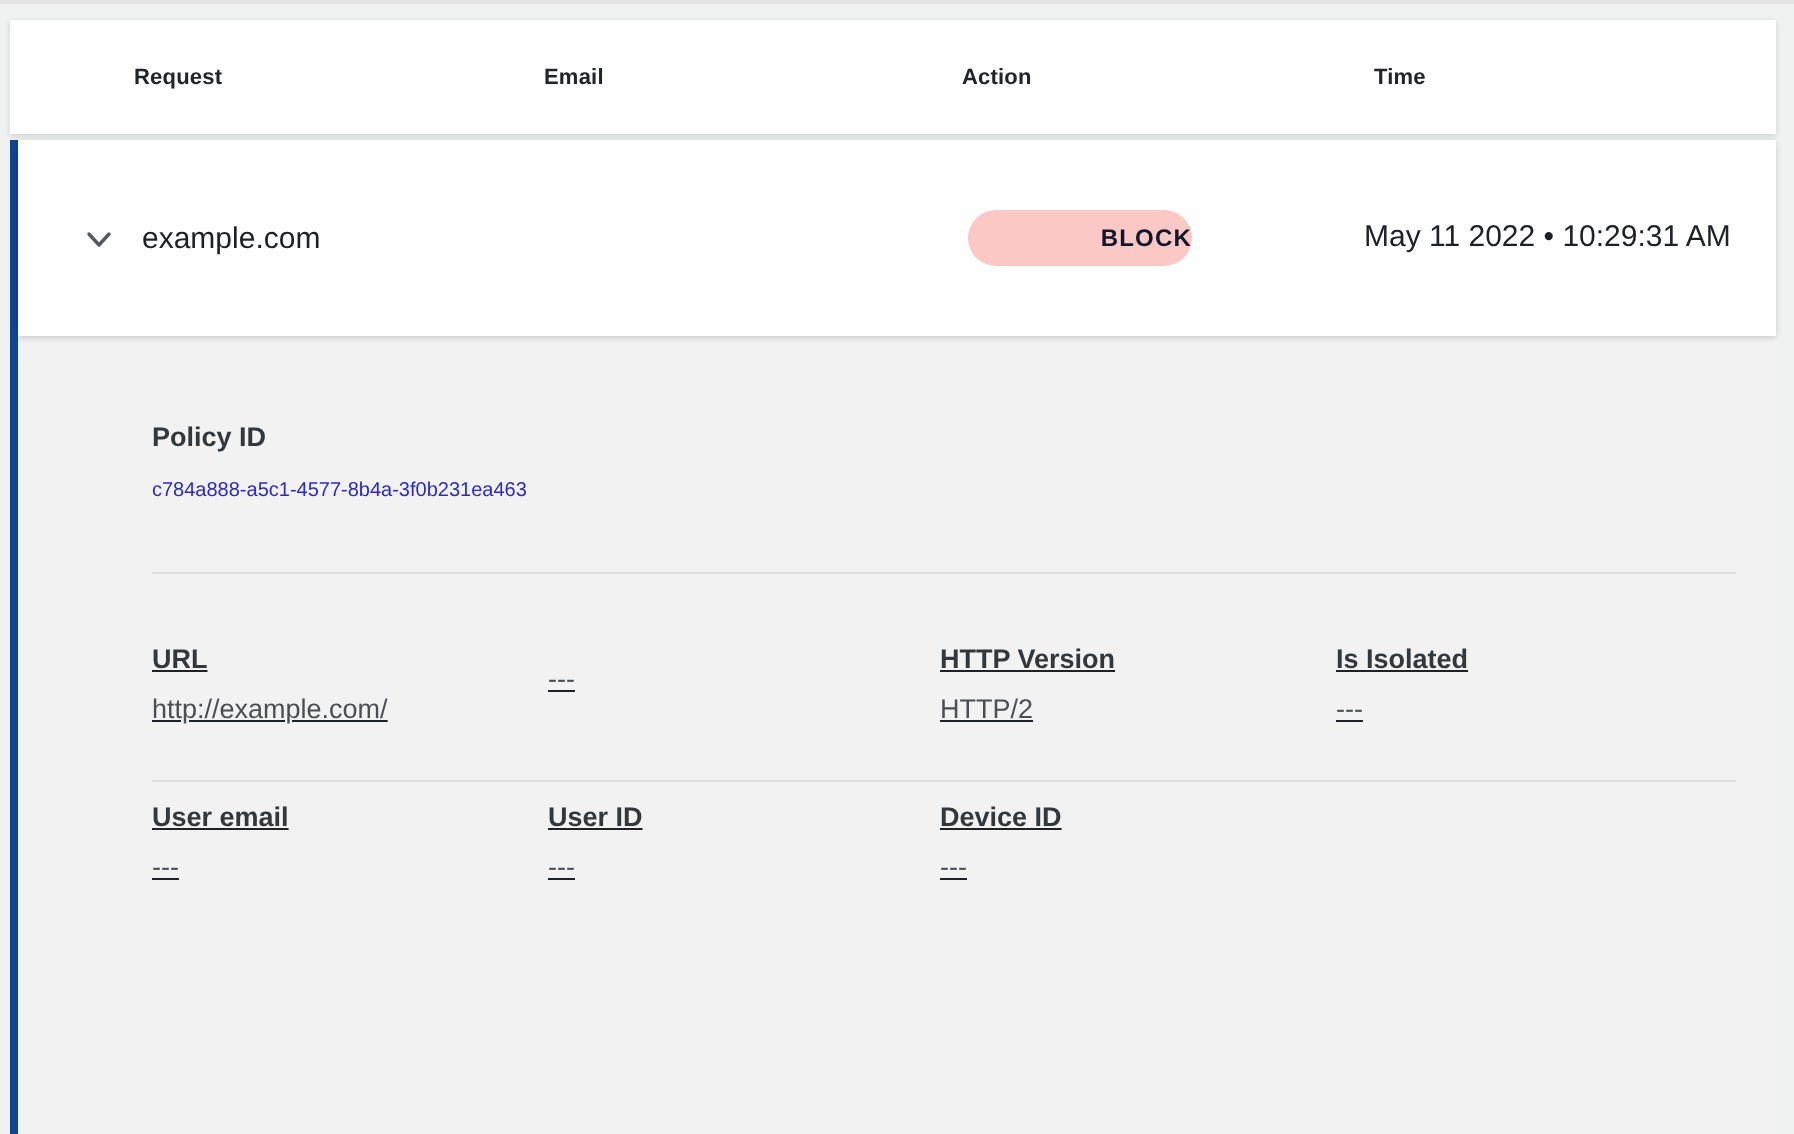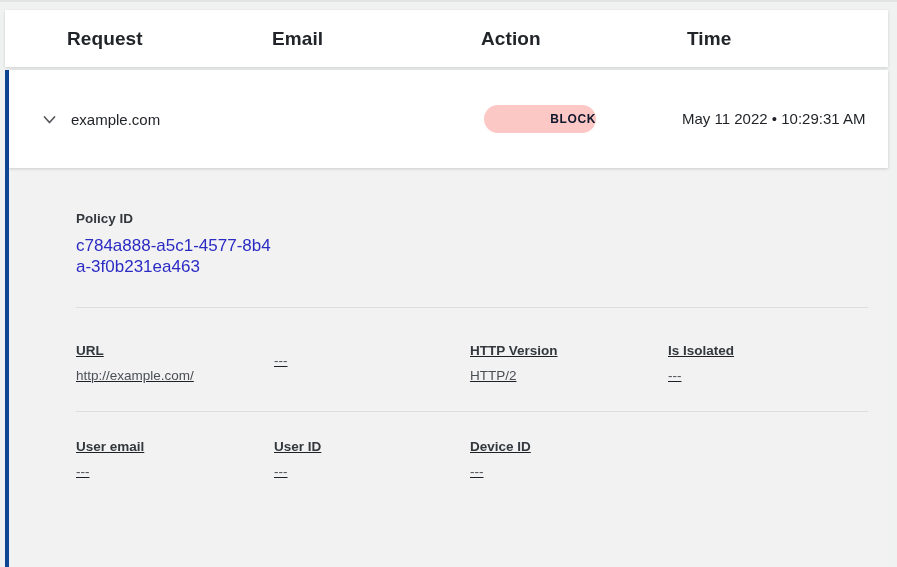--- a/index.html
+++ b/index.html
@@ -17,21 +17,21 @@
     background:#ffffff;
     height:57px;
     display:grid;
     grid-template-columns:205px 209px 206px 1fr;
     align-items:center;
     padding-left:62px;
     box-shadow:0 1px 3px rgba(0,0,0,0.14);
     position:relative; z-index:2;
   }
   .header-card .col {
-    font-size:19px; font-weight:700; color:#212428; letter-spacing:0.1px;
+    font-size:11px; font-weight:700; color:#212428; letter-spacing:0.1px;
   }
 
   
   .row-wrap {
     margin:3px 9px 0 5px;
     border-left:4px solid #0e4595;
     position:relative; z-index:1;
   }
 
   
@@ -64,36 +64,36 @@
     padding:43px 20px 0 67px;
     height:600px;
   }
   .d-label { font-size:13.5px; font-weight:700; color:#33383d; }
   .d-value { font-size:13.5px; color:#4b4f54; margin-top:10px; }
   .policy-block { }
   .policy-link {
     display:inline-block;
     margin-top:9px;
     max-width:195px;
-    font-size:17px; line-height:21px;
+    font-size:10px; line-height:21px;
     color:#2b2bc4; text-decoration:none;
     word-break:break-all;
     cursor:pointer;
   }
   .divider { height:1px; background:#dcdddd; }
   .div-1 { margin-top:30px; }
   .div-2 { margin-top:28px; }
   .detail-grid {
     display:grid;
     grid-template-columns:198px 196px 198px 1fr;
     text-decoration:underline;
   }
   .grid-1 { margin-top:35px; }
   .grid-2 { margin-top:47px; }
-  .grid-3 { margin-top:27px; }
+  .grid-3 { margin-top:10px; }
 </style>
 </head>
 <body>
 
 <div class="top-edge"></div>
 
 <div class="header-card">
   <div class="col">Request</div>
   <div class="col">Email</div>
   <div class="col">Action</div>

